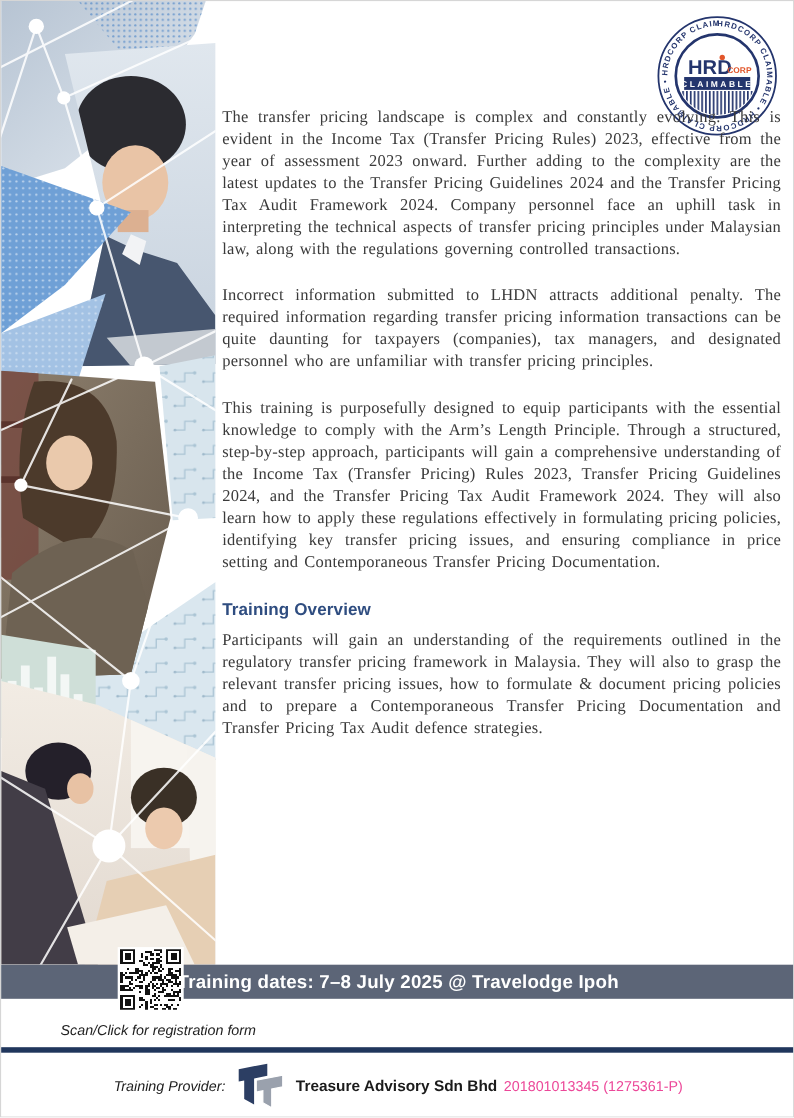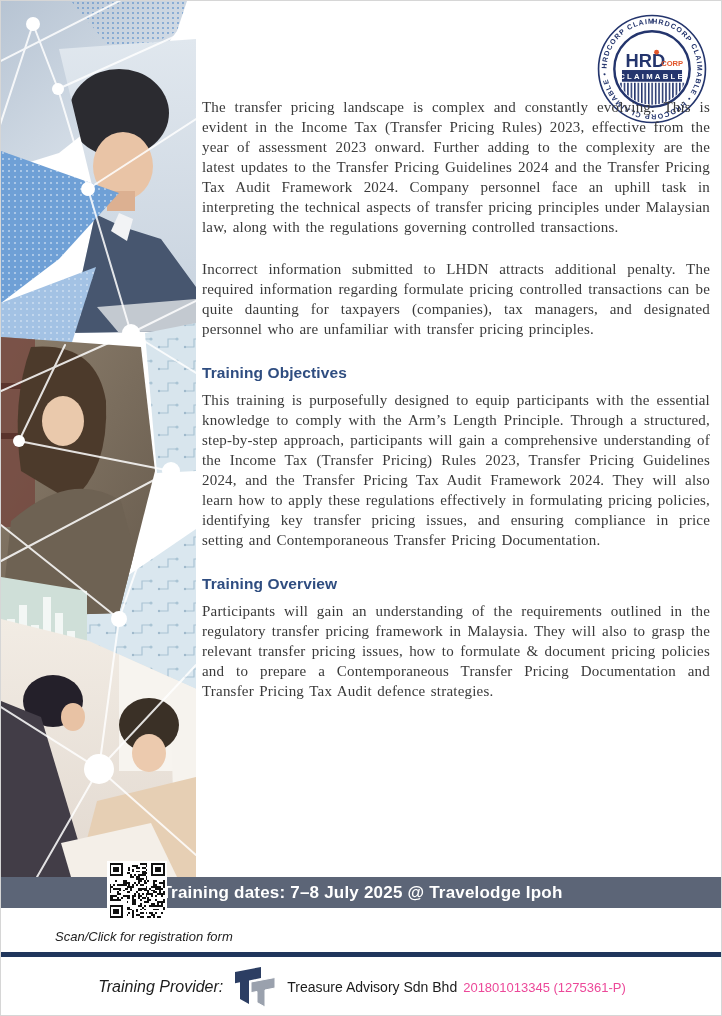--- a/index.html
+++ b/index.html
@@ -27,23 +27,23 @@
 
   
   .qr{position:absolute;left:106px;top:860px;width:60px;height:59px;background:#ffffff;padding:2px;box-sizing:border-box;}
   .qr svg{display:block;width:100%;height:100%;}
   .scan-caption{position:absolute;left:54px;top:928px;font-size:13px;font-style:italic;color:#222222;}
 
   
   .footer-rule{position:absolute;left:0;top:951px;width:722px;height:5px;background:#20365c;}
   .footer{position:absolute;left:0;top:956px;width:722px;height:60px;
           display:flex;align-items:center;justify-content:center;gap:8px;}
-  .provider-label{font-style:italic;font-size:16px;color:#1c1c1c;}
+  .provider-label{font-style:italic;font-size:13px;color:#1c1c1c;}
   .ta-logo{width:44px;height:42px;margin:0 2px;}
-  .company{font-weight:normal;font-size:14px;color:#1b1b1b;}
+  .company{font-weight:bold;font-size:14px;color:#1b1b1b;}
   .reg{font-size:13px;color:#ec4899;margin-left:-2px;}
 </style>
 </head>
 <body>
 
 <div class="page">
 
   <svg class="collage" width="195" height="876" viewBox="0 0 195 876" aria-hidden="true">
     <defs>
       <linearGradient id="skyG" x1="0" y1="0" x2="1" y2="1">
@@ -197,22 +197,21 @@
       <text x="29" y="53" font-size="18" font-weight="bold" fill="#24356d">HRD</text>
       <circle cx="59.5" cy="38.5" r="2.4" fill="#e2562b"></circle>
       <text x="64" y="52.5" font-size="7.5" font-weight="bold" fill="#e2562b">CORP</text>
       <rect x="25.5" y="56" width="59" height="11.5" fill="#24356d"></rect>
       <text x="55" y="65" text-anchor="middle" font-size="7.6" font-weight="bold" fill="#ffffff" letter-spacing="2.2">CLAIMABLE</text>
     </svg>
   </div>
 
   <main class="content">
     <p>The transfer pricing landscape is complex and constantly evolving. This is evident in the Income Tax (Transfer Pricing Rules) 2023, effective from the year of assessment 2023 onward. Further adding to the complexity are the latest updates to the Transfer Pricing Guidelines 2024 and the Transfer Pricing Tax Audit Framework 2024. Company personnel face an uphill task in interpreting the technical aspects of transfer pricing principles under Malaysian law, along with the regulations governing controlled transactions.</p>
-    <p>Incorrect information submitted to LHDN attracts additional penalty. The required information regarding formulate pricing controlled transactions can be quite daunting for taxpayers (companies), tax managers, and designated personnel who are unfamiliar with transfer pricing principles.</p>
-    <h2 class="follow">Training Objectives</h2>
+    <p>Incorrect information submitted to LHDN attracts additional penalty. The required information regarding transfer pricing information transactions can be quite daunting for taxpayers (companies), tax managers, and designated personnel who are unfamiliar with transfer pricing principles.</p>
     <p>This training is purposefully designed to equip participants with the essential knowledge to comply with the Arm’s Length Principle. Through a structured, step-by-step approach, participants will gain a comprehensive understanding of the Income Tax (Transfer Pricing) Rules 2023, Transfer Pricing Guidelines 2024, and the Transfer Pricing Tax Audit Framework 2024. They will also learn how to apply these regulations effectively in formulating pricing policies, identifying key transfer pricing issues, and ensuring compliance in price setting and Contemporaneous Transfer Pricing Documentation.</p>
     <h2 class="follow">Training Overview</h2>
     <p>Participants will gain an understanding of the requirements outlined in the regulatory transfer pricing framework in Malaysia. They will also to grasp the relevant transfer pricing issues, how to formulate &amp; document pricing policies and to prepare a Contemporaneous Transfer Pricing Documentation and Transfer Pricing Tax Audit defence strategies.</p>
   </main>
 
   <div class="banner">
     <span>Training dates: 7–8 July 2025 @ Travelodge Ipoh</span>
   </div>
 
   <div class="qr">

